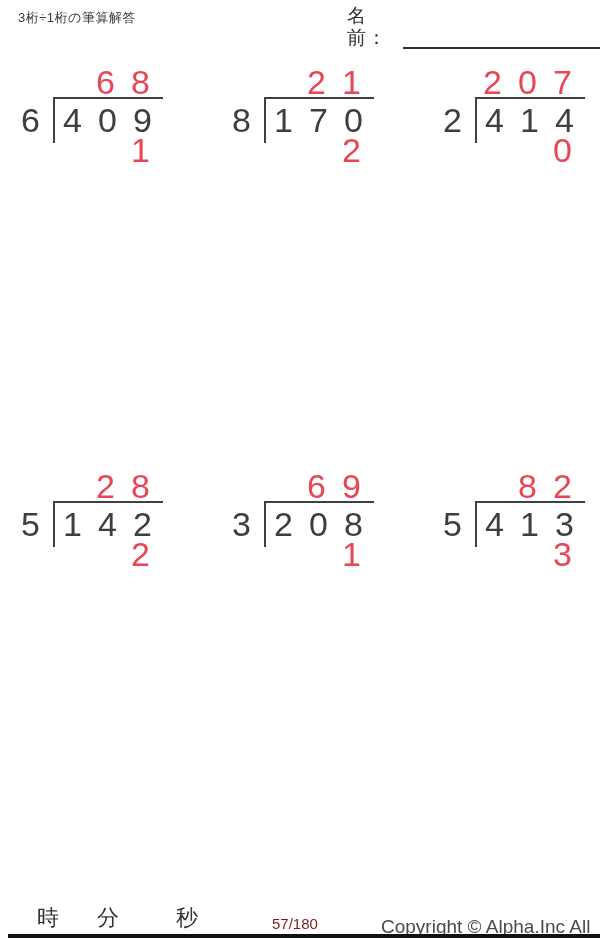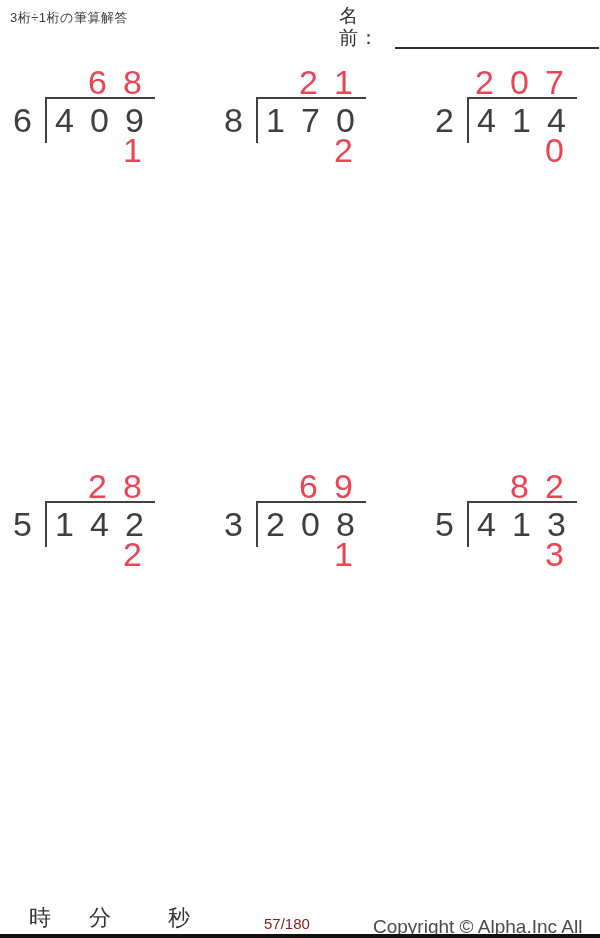--- a/index.html
+++ b/index.html
@@ -1,21 +1,21 @@
 <!DOCTYPE html>
 <html><head>
 <meta charset="utf-8">
 <style>
   html,body{margin:0;padding:0;}
   body{
     width:600px;height:938px;position:relative;background:#ffffff;
     font-family:"Liberation Sans","DejaVu Sans",sans-serif;
     overflow:hidden;
   }
-  .page{position:absolute;left:0;top:0;width:584px;height:938px;background:#ffffff;}
+  .page{position:absolute;left:8px;top:0;width:584px;height:938px;background:#ffffff;}
 
   
   .worksheet-title{position:absolute;left:10px;top:9px;font-size:13px;color:#3a3a3a;letter-spacing:.5px;}
   .name-area{position:absolute;left:292px;top:5px;display:flex;align-items:flex-end;color:#2f2f2f;margin-left:47px;}
   .name-label{font-size:19px;line-height:22px;letter-spacing:1px;}
   .name-line{width:220px;height:20px;border-bottom:2px solid #2f2f2f;}
   .name-dot{font-size:15px;line-height:16px;margin-left:2px;}
 
   
   .problem{position:absolute;width:190px;height:110px;}

